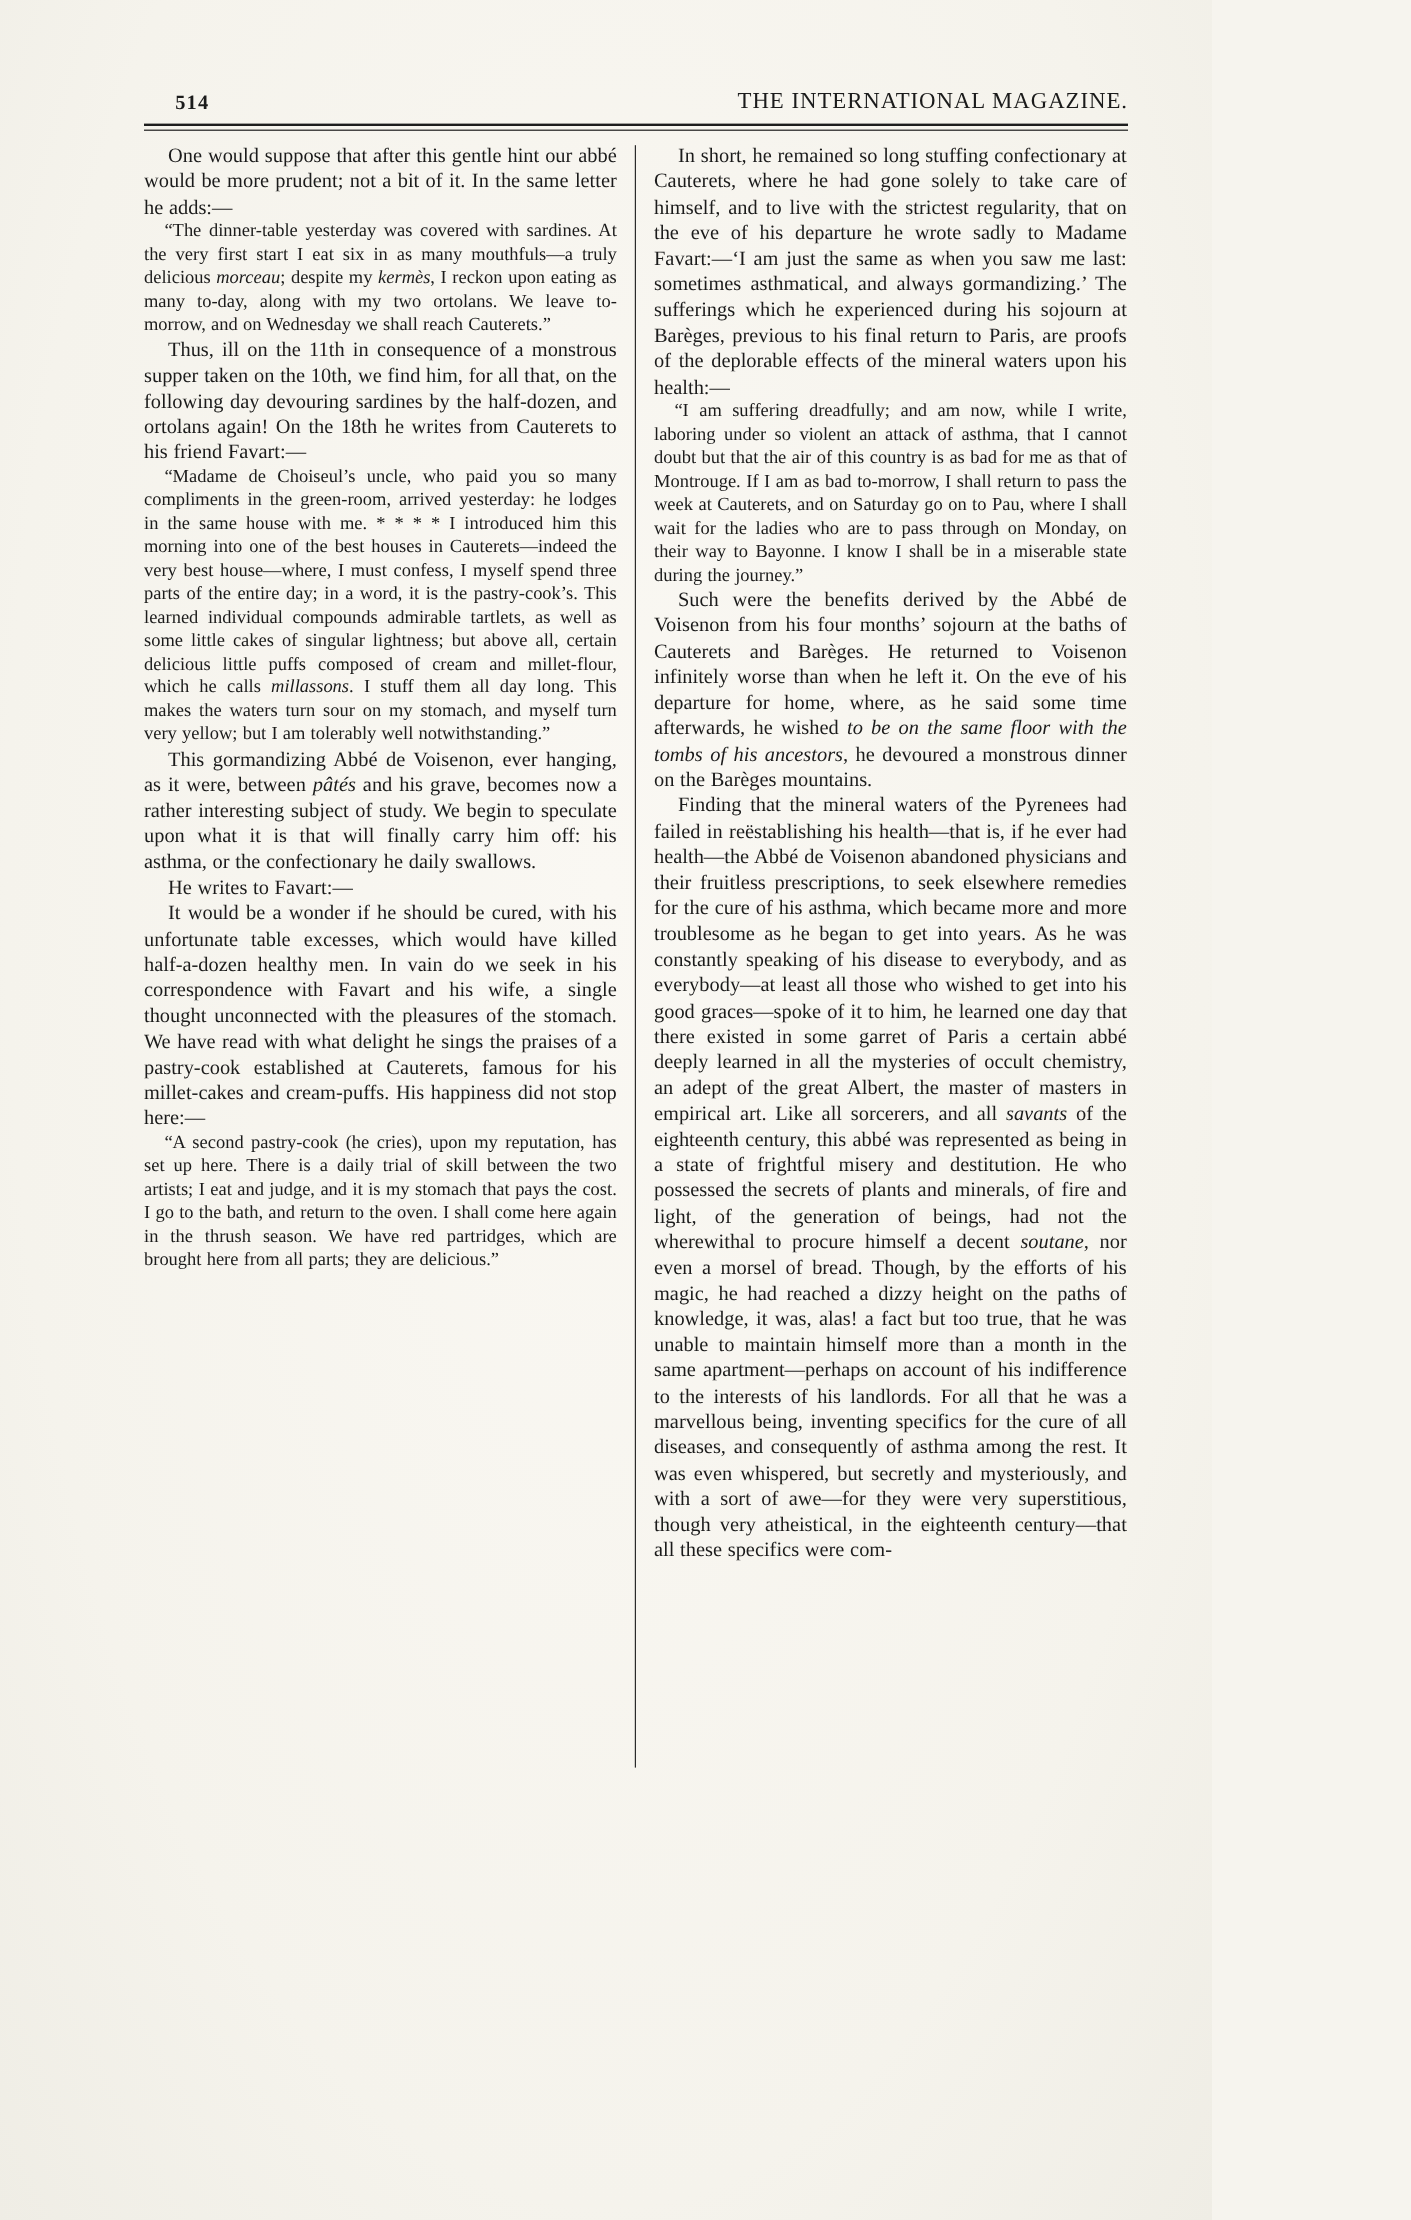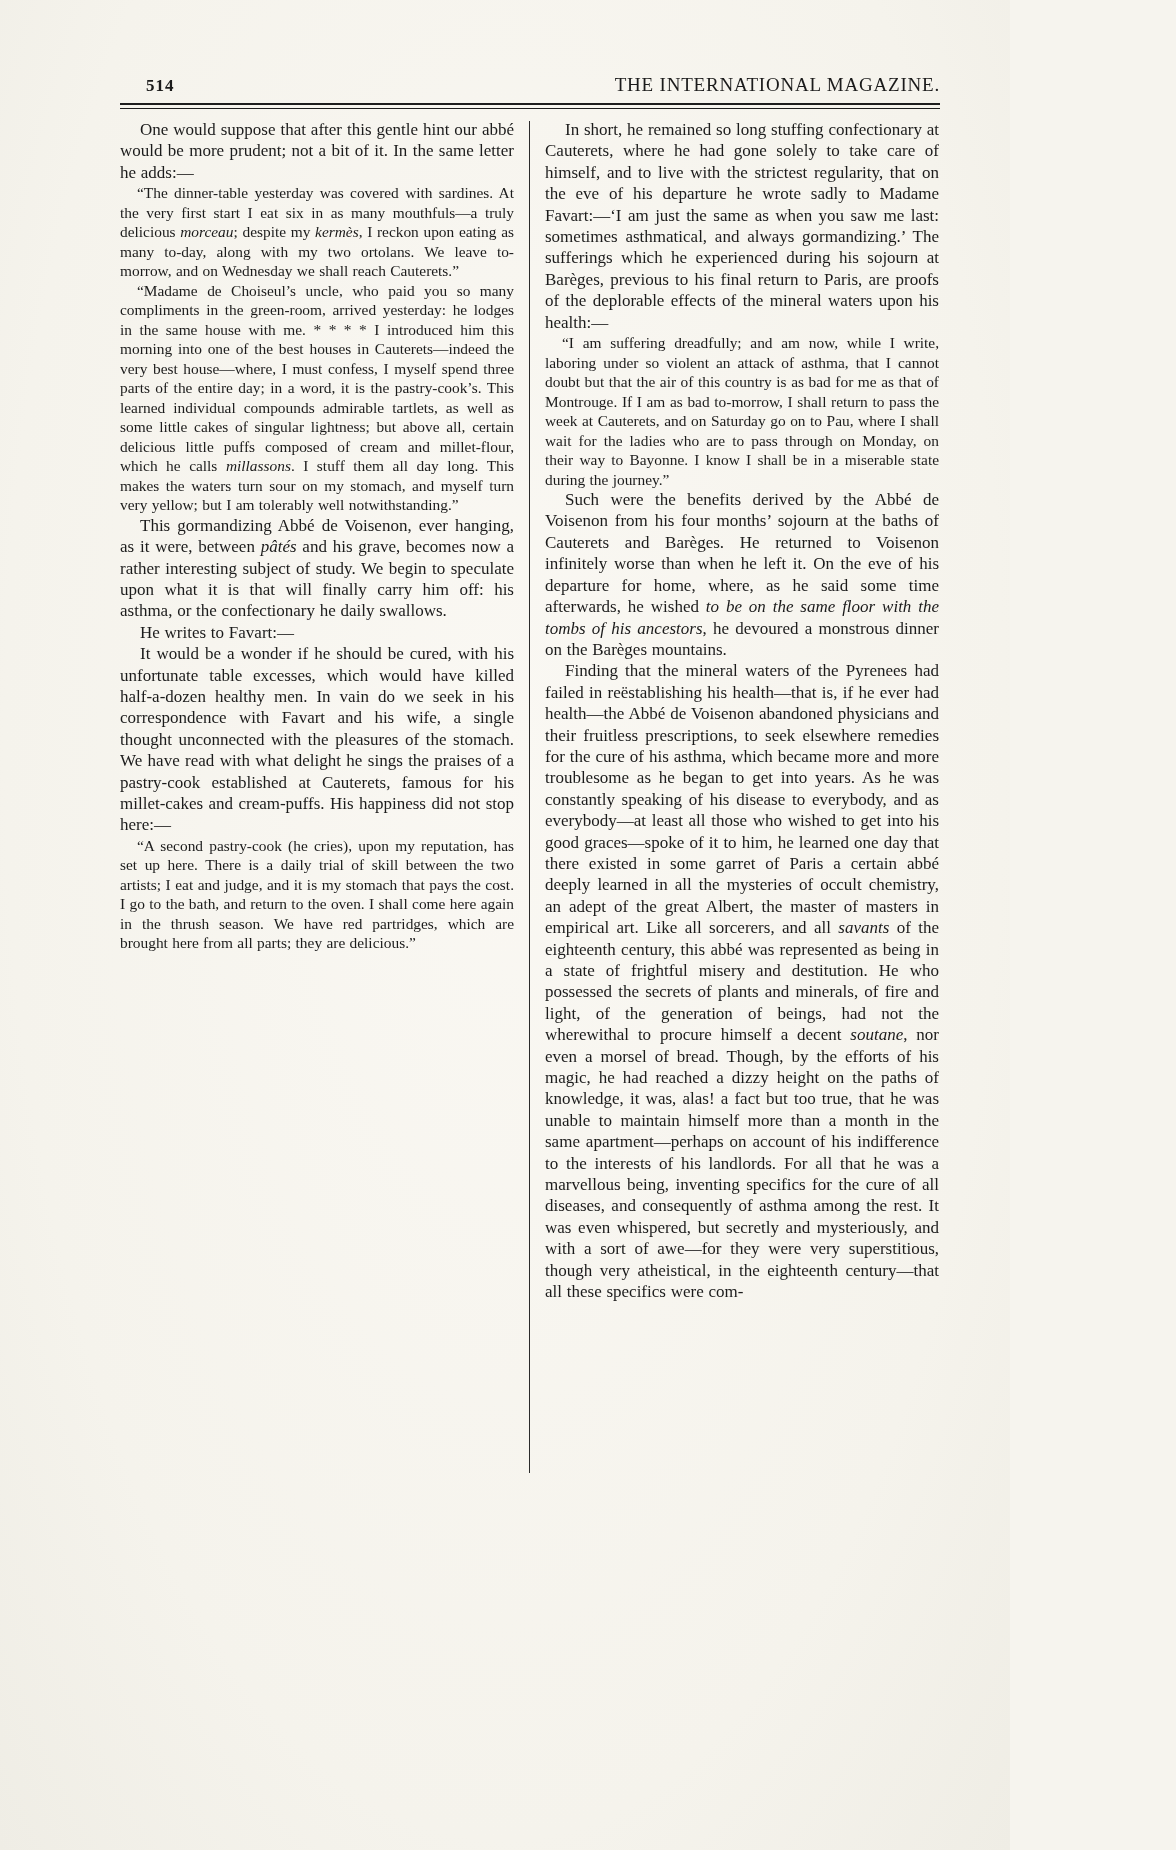--- a/index.html
+++ b/index.html
@@ -98,20 +98,21 @@
     </div>
 
     <div class="header-rule"></div>
 
     <div class="columns">
       <div class="column-divider"></div>
 
       <div class="col col-left">
         <p class="para body">One would suppose that after this gentle hint our abbé would be more prudent; not a bit of it.  In the same letter he adds:—</p>
         <p class="para quote">“The dinner-table yesterday was covered with sardines.  At the very first start I eat six in as many mouthfuls—a truly delicious <i>morceau</i>; despite my <i>kermès</i>, I reckon upon eating as many to-day, along with my two ortolans.  We leave to-morrow, and on Wednesday we shall reach Cauterets.”</p>
+        <p class="para body">Thus, ill on the 11th in consequence of a monstrous supper taken on the 10th, we find him, for all that, on the following day devouring sardines by the half-dozen, and ortolans again!  On the 18th he writes from Cauterets to his friend Favart:—</p>
         <p class="para quote">“Madame de Choiseul’s uncle, who paid you so many compliments in the green-room, arrived yesterday: he lodges in the same house with me. * * * * I introduced him this morning into one of the best houses in Cauterets—indeed the very best house—where, I must confess, I myself spend three parts of the entire day; in a word, it is the pastry-cook’s.  This learned individual compounds admirable tartlets, as well as some little cakes of singular lightness; but above all, certain delicious little puffs composed of cream and millet-flour, which he calls <i>millassons</i>.  I stuff them all day long.  This makes the waters turn sour on my stomach, and myself turn very yellow; but I am tolerably well notwithstanding.”</p>
         <p class="para body">This gormandizing Abbé de Voisenon, ever hanging, as it were, between <i>pâtés</i> and his grave, becomes now a rather interesting subject of study.  We begin to speculate upon what it is that will finally carry him off: his asthma, or the confectionary he daily swallows.</p>
         <p class="para body">He writes to Favart:—</p>
         <p class="para body">It would be a wonder if he should be cured, with his unfortunate table excesses, which would have killed half-a-dozen healthy men.  In vain do we seek in his correspondence with Favart and his wife, a single thought unconnected with the pleasures of the stomach.  We have read with what delight he sings the praises of a pastry-cook established at Cauterets, famous for his millet-cakes and cream-puffs.  His happiness did not stop here:—</p>
         <p class="para quote">“A second pastry-cook (he cries), upon my reputation, has set up here.  There is a daily trial of skill between the two artists; I eat and judge, and it is my stomach that pays the cost.  I go to the bath, and return to the oven.  I shall come here again in the thrush season.  We have red partridges, which are brought here from all parts; they are delicious.”</p>
       </div>
 
       <div class="col col-right">
         <p class="para body">In short, he remained so long stuffing confectionary at Cauterets, where he had gone solely to take care of himself, and to live with the strictest regularity, that on the eve of his departure he wrote sadly to Madame Favart:—‘I am just the same as when you saw me last: sometimes asthmatical, and always gormandizing.’  The sufferings which he experienced during his sojourn at Barèges, previous to his final return to Paris, are proofs of the deplorable effects of the mineral waters upon his health:—</p>
         <p class="para quote">“I am suffering dreadfully; and am now, while I write, laboring under so violent an attack of asthma, that I cannot doubt but that the air of this country is as bad for me as that of Montrouge.  If I am as bad to-morrow, I shall return to pass the week at Cauterets, and on Saturday go on to Pau, where I shall wait for the ladies who are to pass through on Monday, on their way to Bayonne.  I know I shall be in a miserable state during the journey.”</p>

